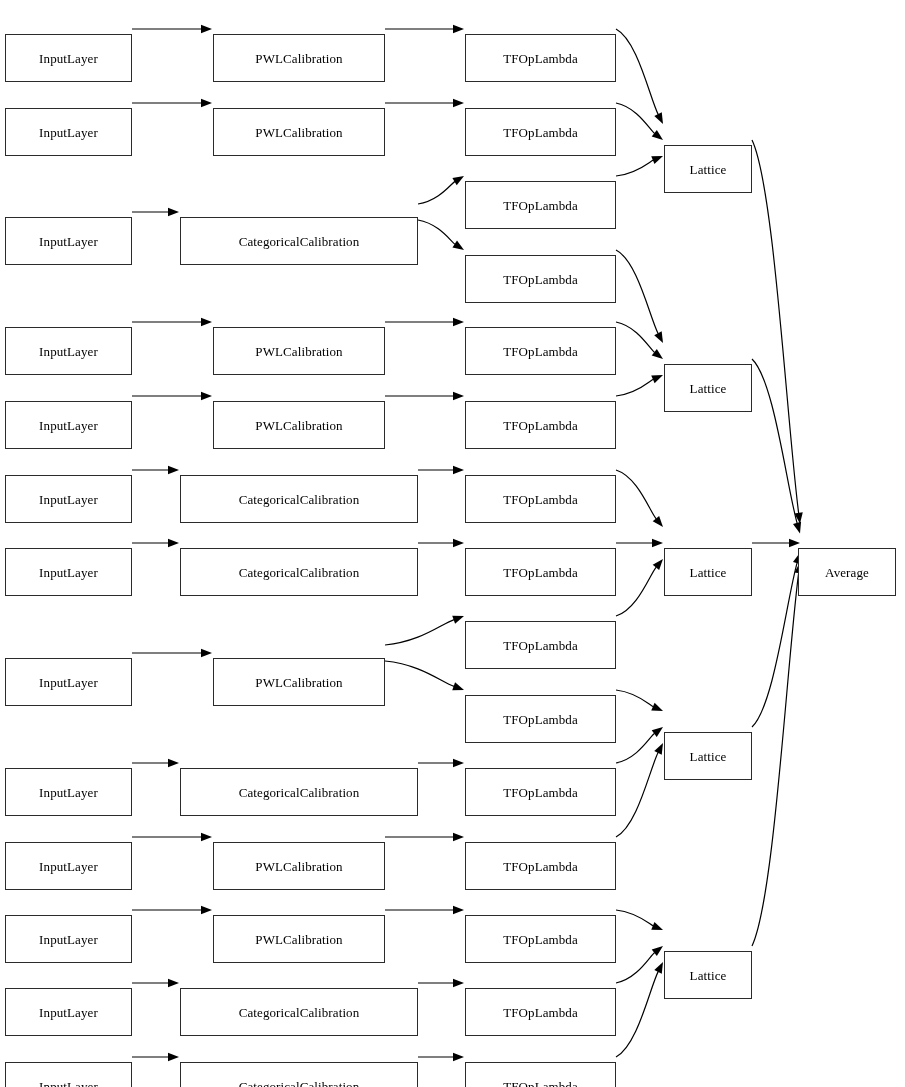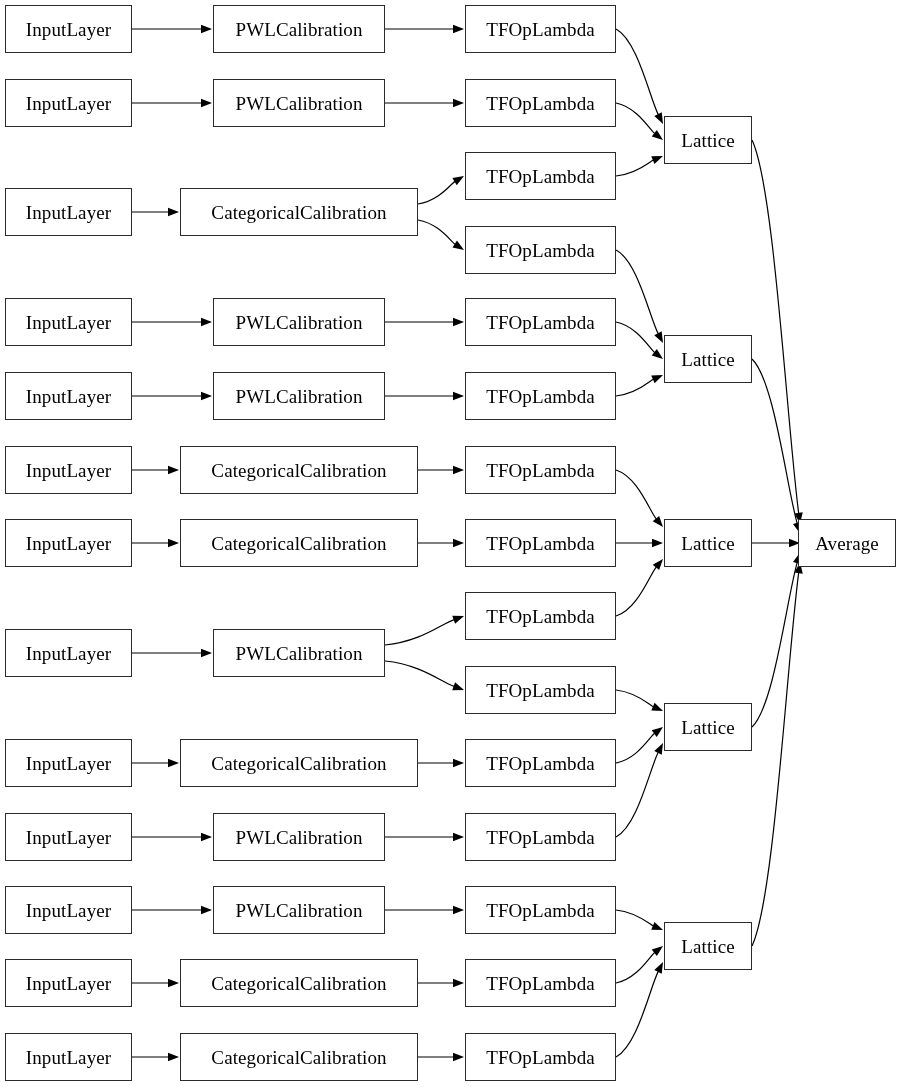--- a/index.html
+++ b/index.html
@@ -25,24 +25,25 @@
   }
   .node {
     position: absolute;
     box-sizing: border-box;
     border: 1px solid #2b2b2b;
     background: #ffffff;
     display: flex;
     align-items: center;
     justify-content: center;
     color: #000000;
-    font-size: 19px;
+    font-size: 13px;
     line-height: 1;
     letter-spacing: 0.1px;
     white-space: nowrap;
+    margin-top: 29px;
   }
   .node-label {
     display: block;
   }
 </style>
 </head>
 <body>
 
 <div id="canvas">
   <svg id="edge-layer" viewBox="0 0 905 1087">

